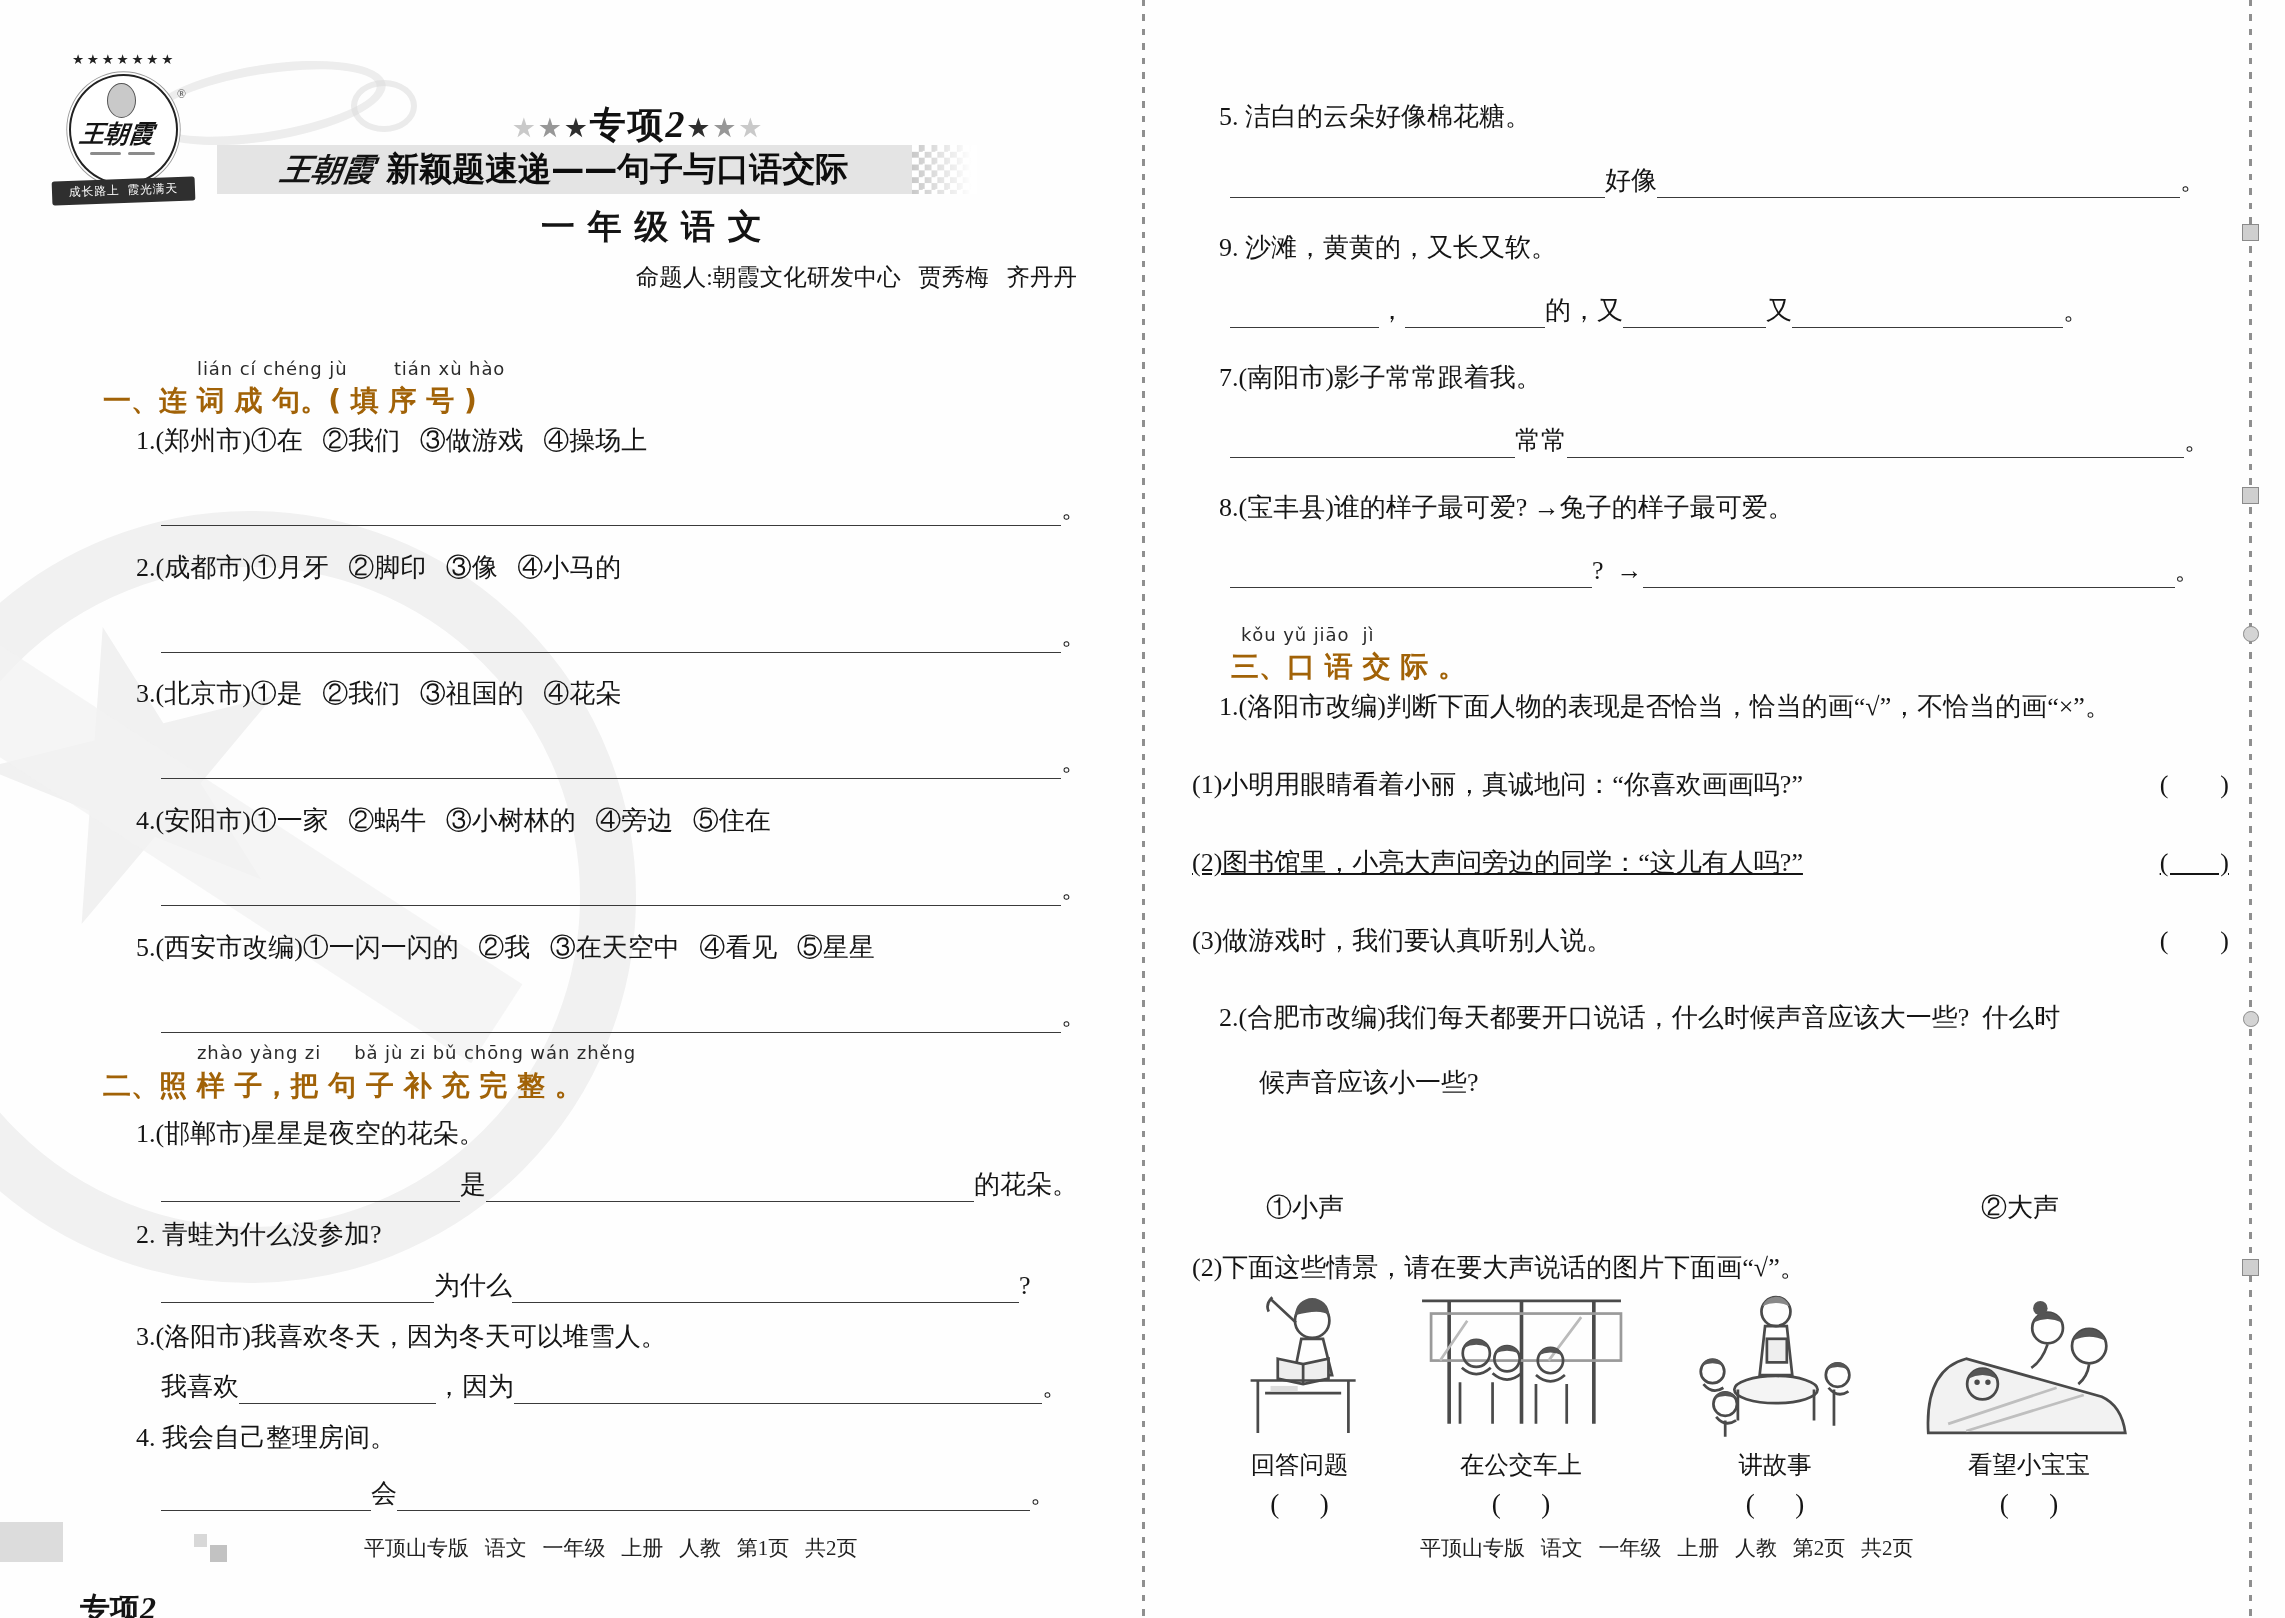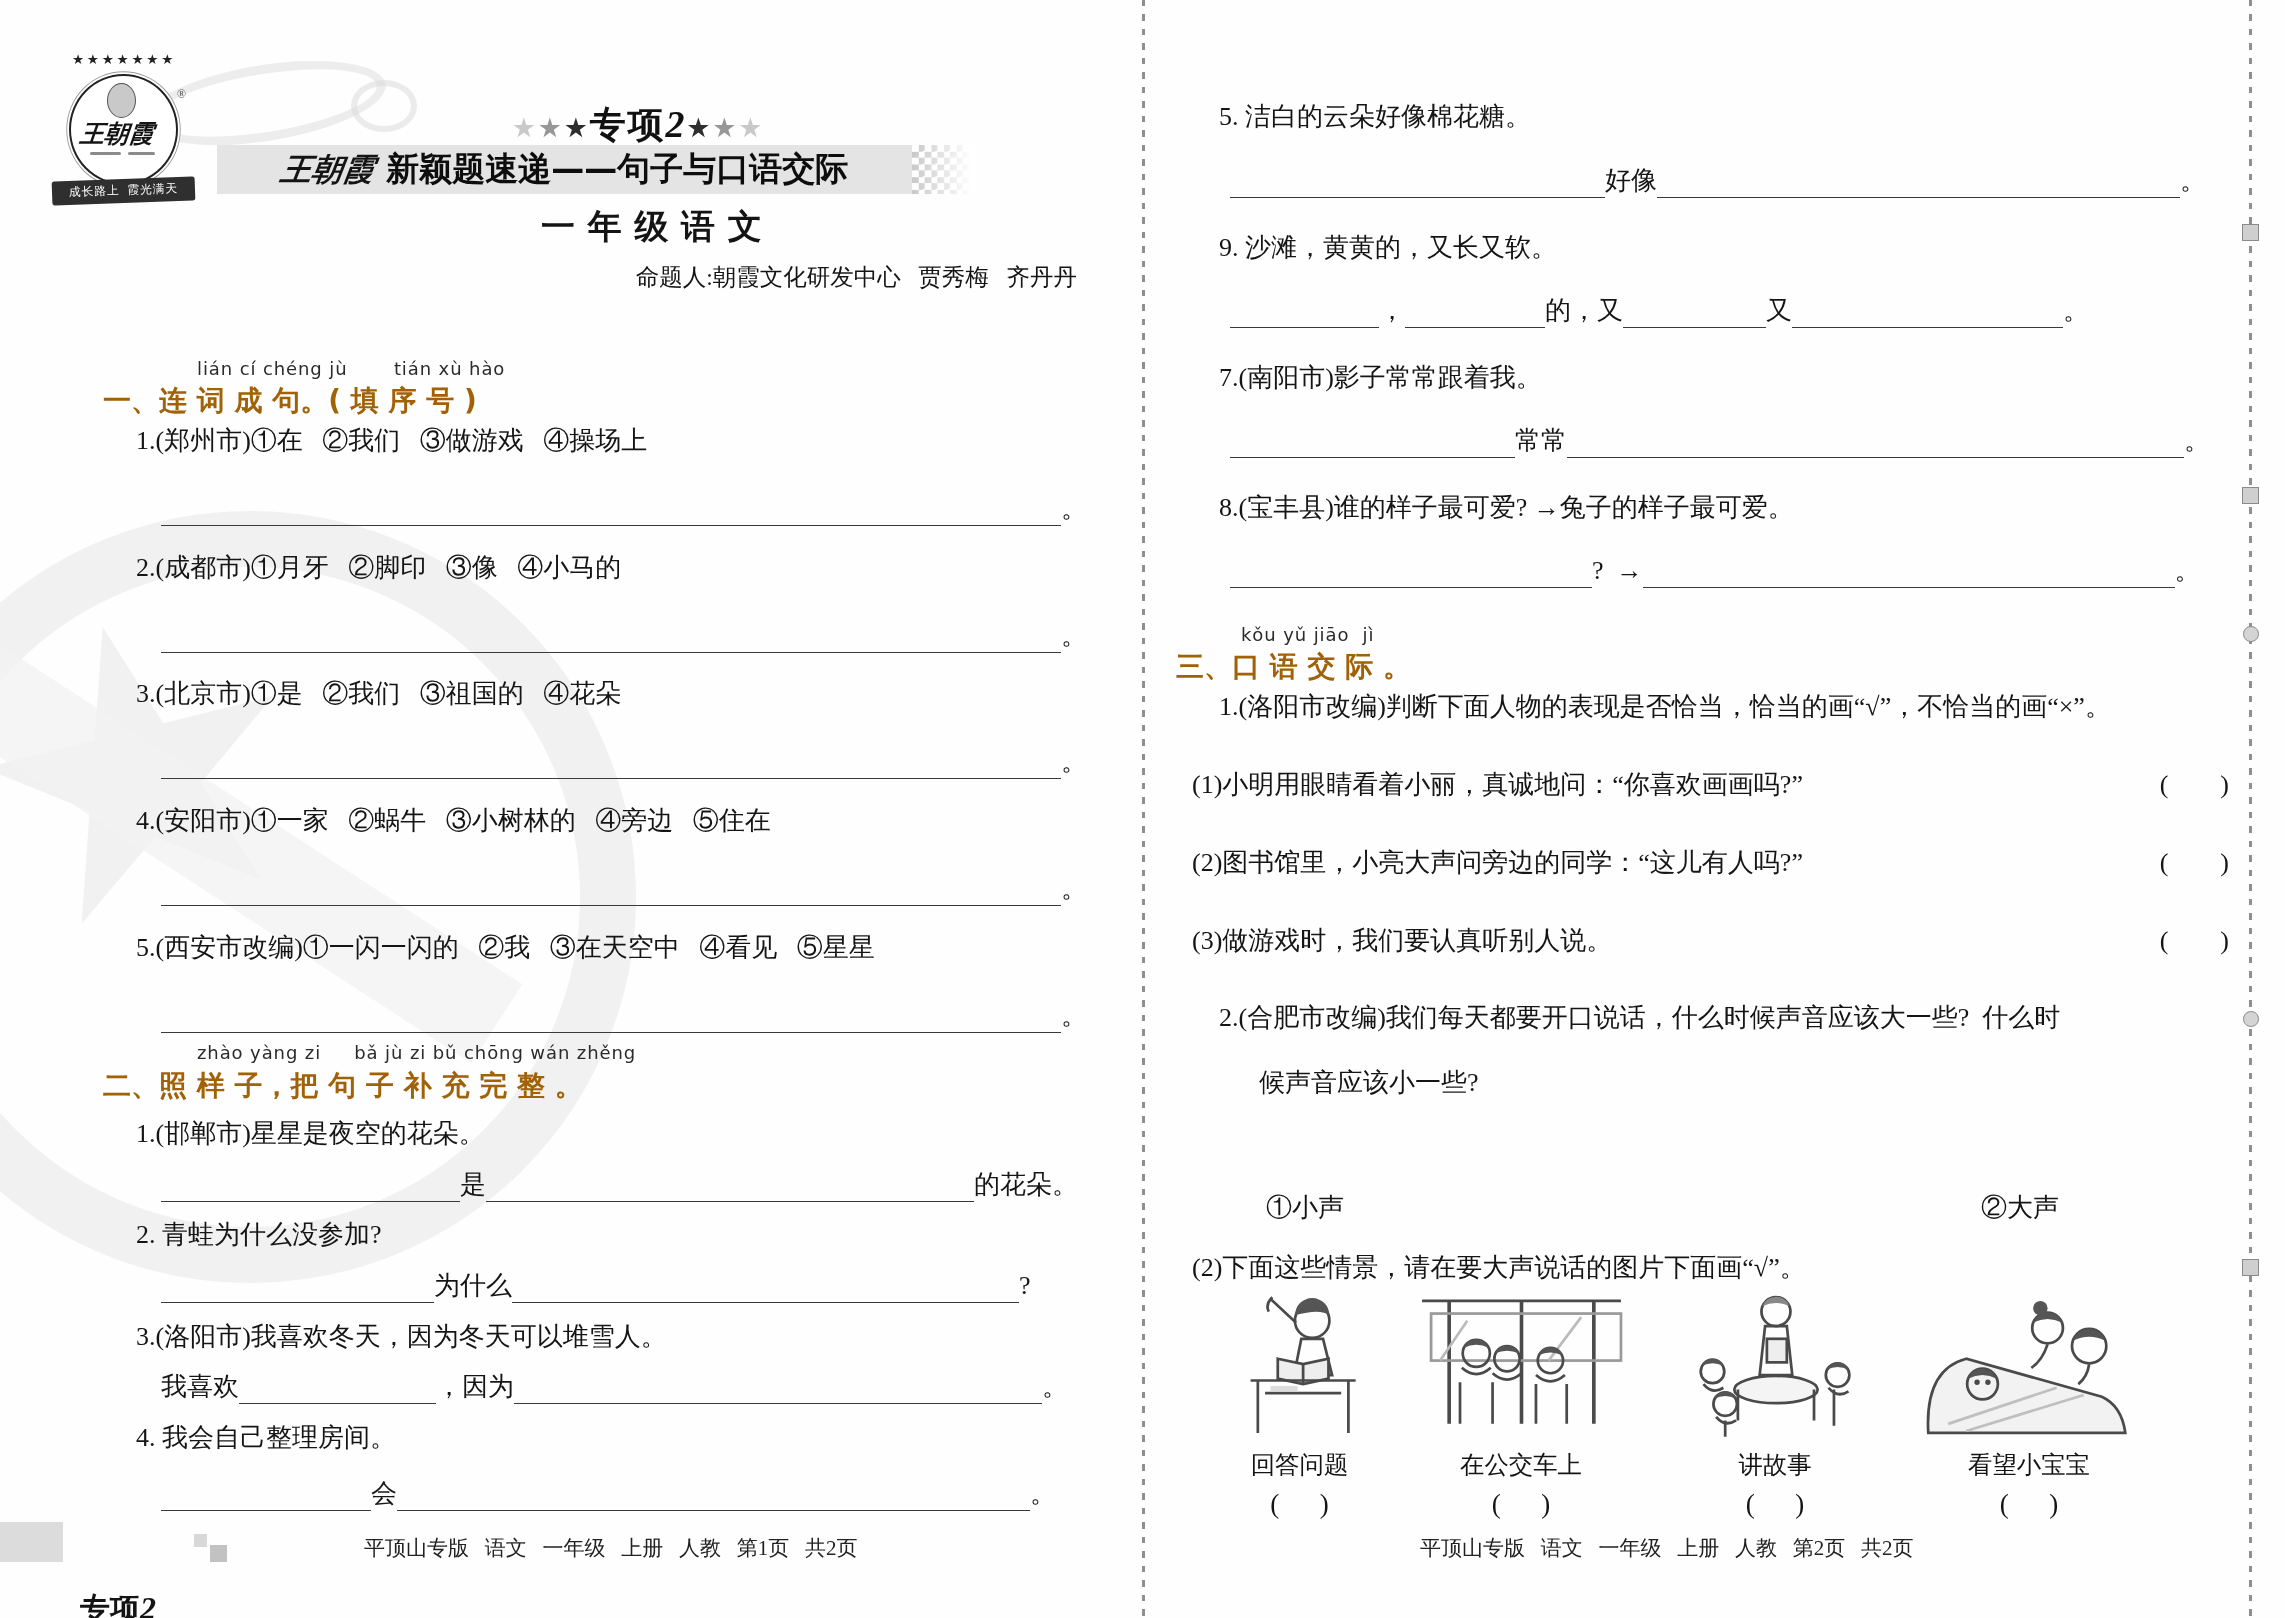--- a/index.html
+++ b/index.html
@@ -155,28 +155,28 @@
   <div class="abs z q row" style="left:1230px;top:425px;width:986px;">
     <span class="bl" style="width:285px;"></span><span>常常</span><span class="bl" style="width:617px;"></span><span>。</span>
   </div>
 
   <div class="abs z q" style="left:1219px;top:492px;">8.(宝丰县)谁的样子最可爱? →兔子的样子最可爱。</div>
   <div class="abs z q row" style="left:1230px;top:555px;width:986px;">
     <span class="bl" style="width:362px;"></span><span>?  →</span><span class="bl" style="width:532px;"></span><span>。</span>
   </div>
 
   <div class="abs z py" style="left:1241px;top:624px;">kǒu yǔ jiāo  jì</div>
-  <div class="abs z h" style="left:1176px;top:648px;">三、口 语 交 际 。</div>
+  <div class="abs z h" style="left:1231px;top:648px;">三、口 语 交 际 。</div>
 
   <div class="abs z q" style="left:1219px;top:691px;">1.(洛阳市改编)判断下面人物的表现是否恰当，恰当的画“√”，不恰当的画“×”。</div>
 
   <div class="abs z q row" style="left:1192px;top:769px;width:1037px;justify-content:space-between;align-items:baseline;">
     <span>(1)小明用眼睛看着小丽，真诚地问：“你喜欢画画吗?”</span><span class="paren">(        )</span>
   </div>
-  <div class="abs z q row" style="left:1192px;top:847px;width:1037px;justify-content:space-between;align-items:flex-end;">
+  <div class="abs z q row" style="left:1192px;top:847px;width:1037px;justify-content:space-between;align-items:flex-end;text-decoration:underline;">
     <span>(2)图书馆里，小亮大声问旁边的同学：“这儿有人吗?”</span><span class="paren">(        )</span>
   </div>
   <div class="abs z q row" style="left:1192px;top:925px;width:1037px;justify-content:space-between;align-items:baseline;">
     <span>(3)做游戏时，我们要认真听别人说。</span><span class="paren">(        )</span>
   </div>
 
   <div class="abs z q" style="left:1219px;top:1002px;">2.(合肥市改编)我们每天都要开口说话，什么时候声音应该大一些?  什么时</div>
   <div class="abs z q" style="left:1259px;top:1067px;">候声音应该小一些?</div>
 
   <div class="abs z q" style="left:1266px;top:1192px;">①小声</div>

